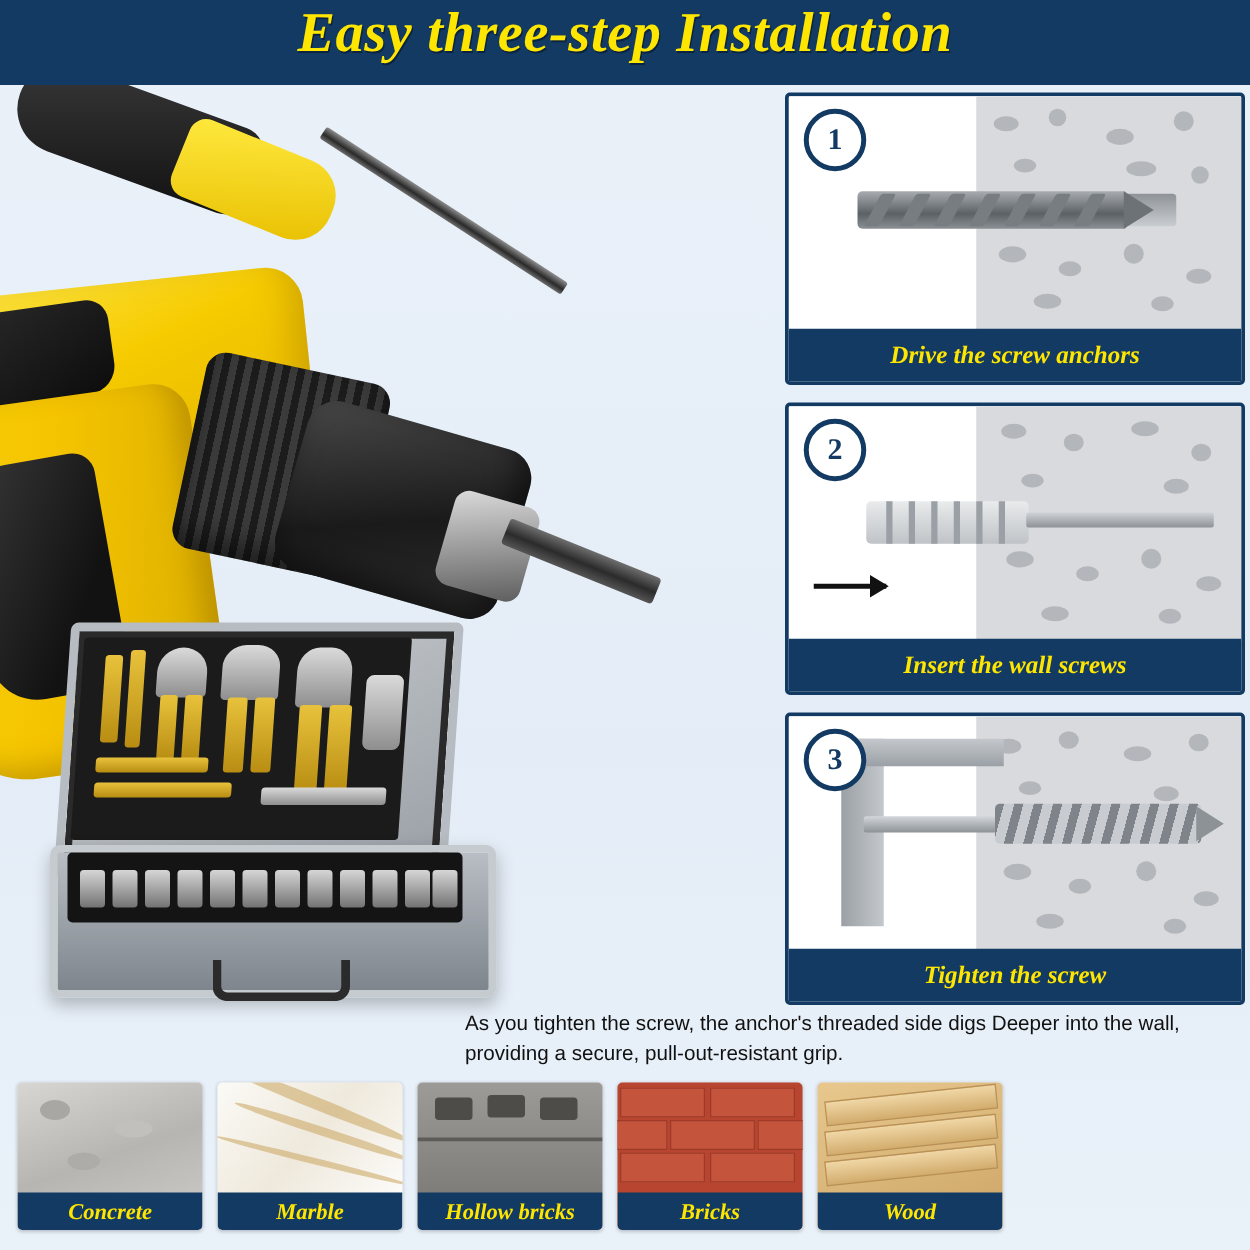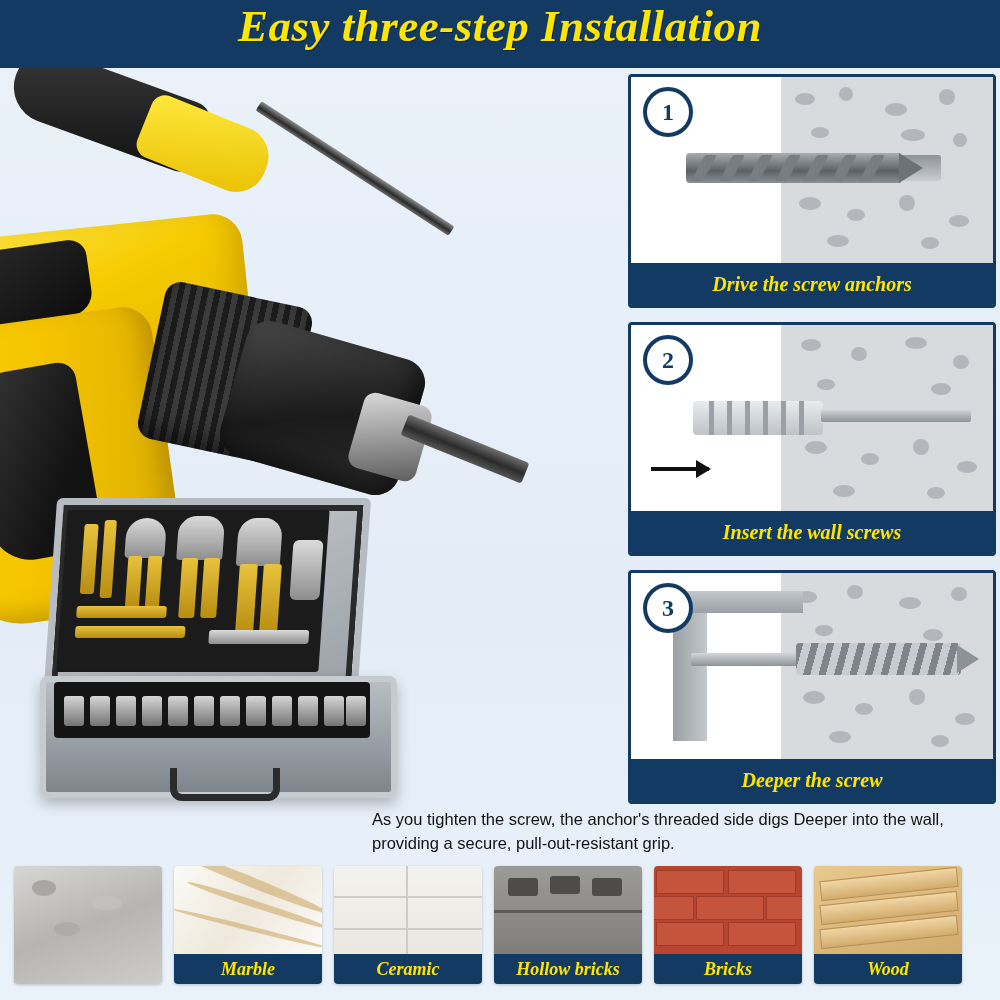--- a/index.html
+++ b/index.html
@@ -415,53 +415,48 @@
           <div class="speck" style="left:150px;top:162px;width:18px;height:12px;"></div>
         </div>
         <div class="plate"></div>
         <div class="plate-top"></div>
         <div class="screw3"></div>
         <div class="screw3-thread"></div>
         <div class="screw3-tip"></div>
       </div>
       <div class="badge">3</div>
       <div class="card-label">
-        <span>Deeper the screw</span>
+        <span>Tighten the screw</span>
       </div>
     </div>
 
   </div>
 
   <div class="caption">As you tighten the screw, the anchor's threaded side digs Deeper into the wall, providing a secure, pull-out-resistant grip.</div>
 
   <div class="materials">
 
     <div class="mat m-concrete">
       <div class="speck" style="left:18px;top:14px;width:24px;height:16px;background:#a9a7a3;"></div>
       <div class="speck" style="left:78px;top:30px;width:30px;height:14px;background:#c2c0bc;"></div>
       <div class="speck" style="left:40px;top:56px;width:26px;height:14px;background:#aeaca8;"></div>
+      <div class="mat-name">
+        <span>Concrete</span>
+      </div>
     </div>
 
     <div class="mat m-marble">
       <div class="veins" style="left:-10px;top:10px;width:170px;height:10px;transform:rotate(22deg);"></div>
       <div class="veins" style="left:10px;top:36px;width:150px;height:7px;transform:rotate(18deg);"></div>
       <div class="veins" style="left:-4px;top:60px;width:160px;height:5px;transform:rotate(14deg);"></div>
       <div class="mat-name">
         <span>Marble</span>
       </div>
     </div>
 
-    <div class="mat m-ceramic">
-      <div class="tile-line" style="left:0;top:30px;width:148px;height:2px;"></div>
-      <div class="tile-line" style="left:0;top:62px;width:148px;height:2px;"></div>
-      <div class="tile-line" style="left:72px;top:0;width:2px;height:88px;"></div>
-      <div class="mat-name">
-        <span>Ceramic</span>
-      </div>
-    </div>
 
     <div class="mat m-hollow">
       <div class="hole-b" style="left:14px;top:12px;width:30px;height:18px;"></div>
       <div class="hole-b" style="left:56px;top:10px;width:30px;height:18px;"></div>
       <div class="hole-b" style="left:98px;top:12px;width:30px;height:18px;"></div>
       <div class="tile-line" style="left:0;top:44px;width:148px;height:3px;background:#5e5c59;"></div>
       <div class="mat-name">
         <span>Hollow bricks</span>
       </div>
     </div>

